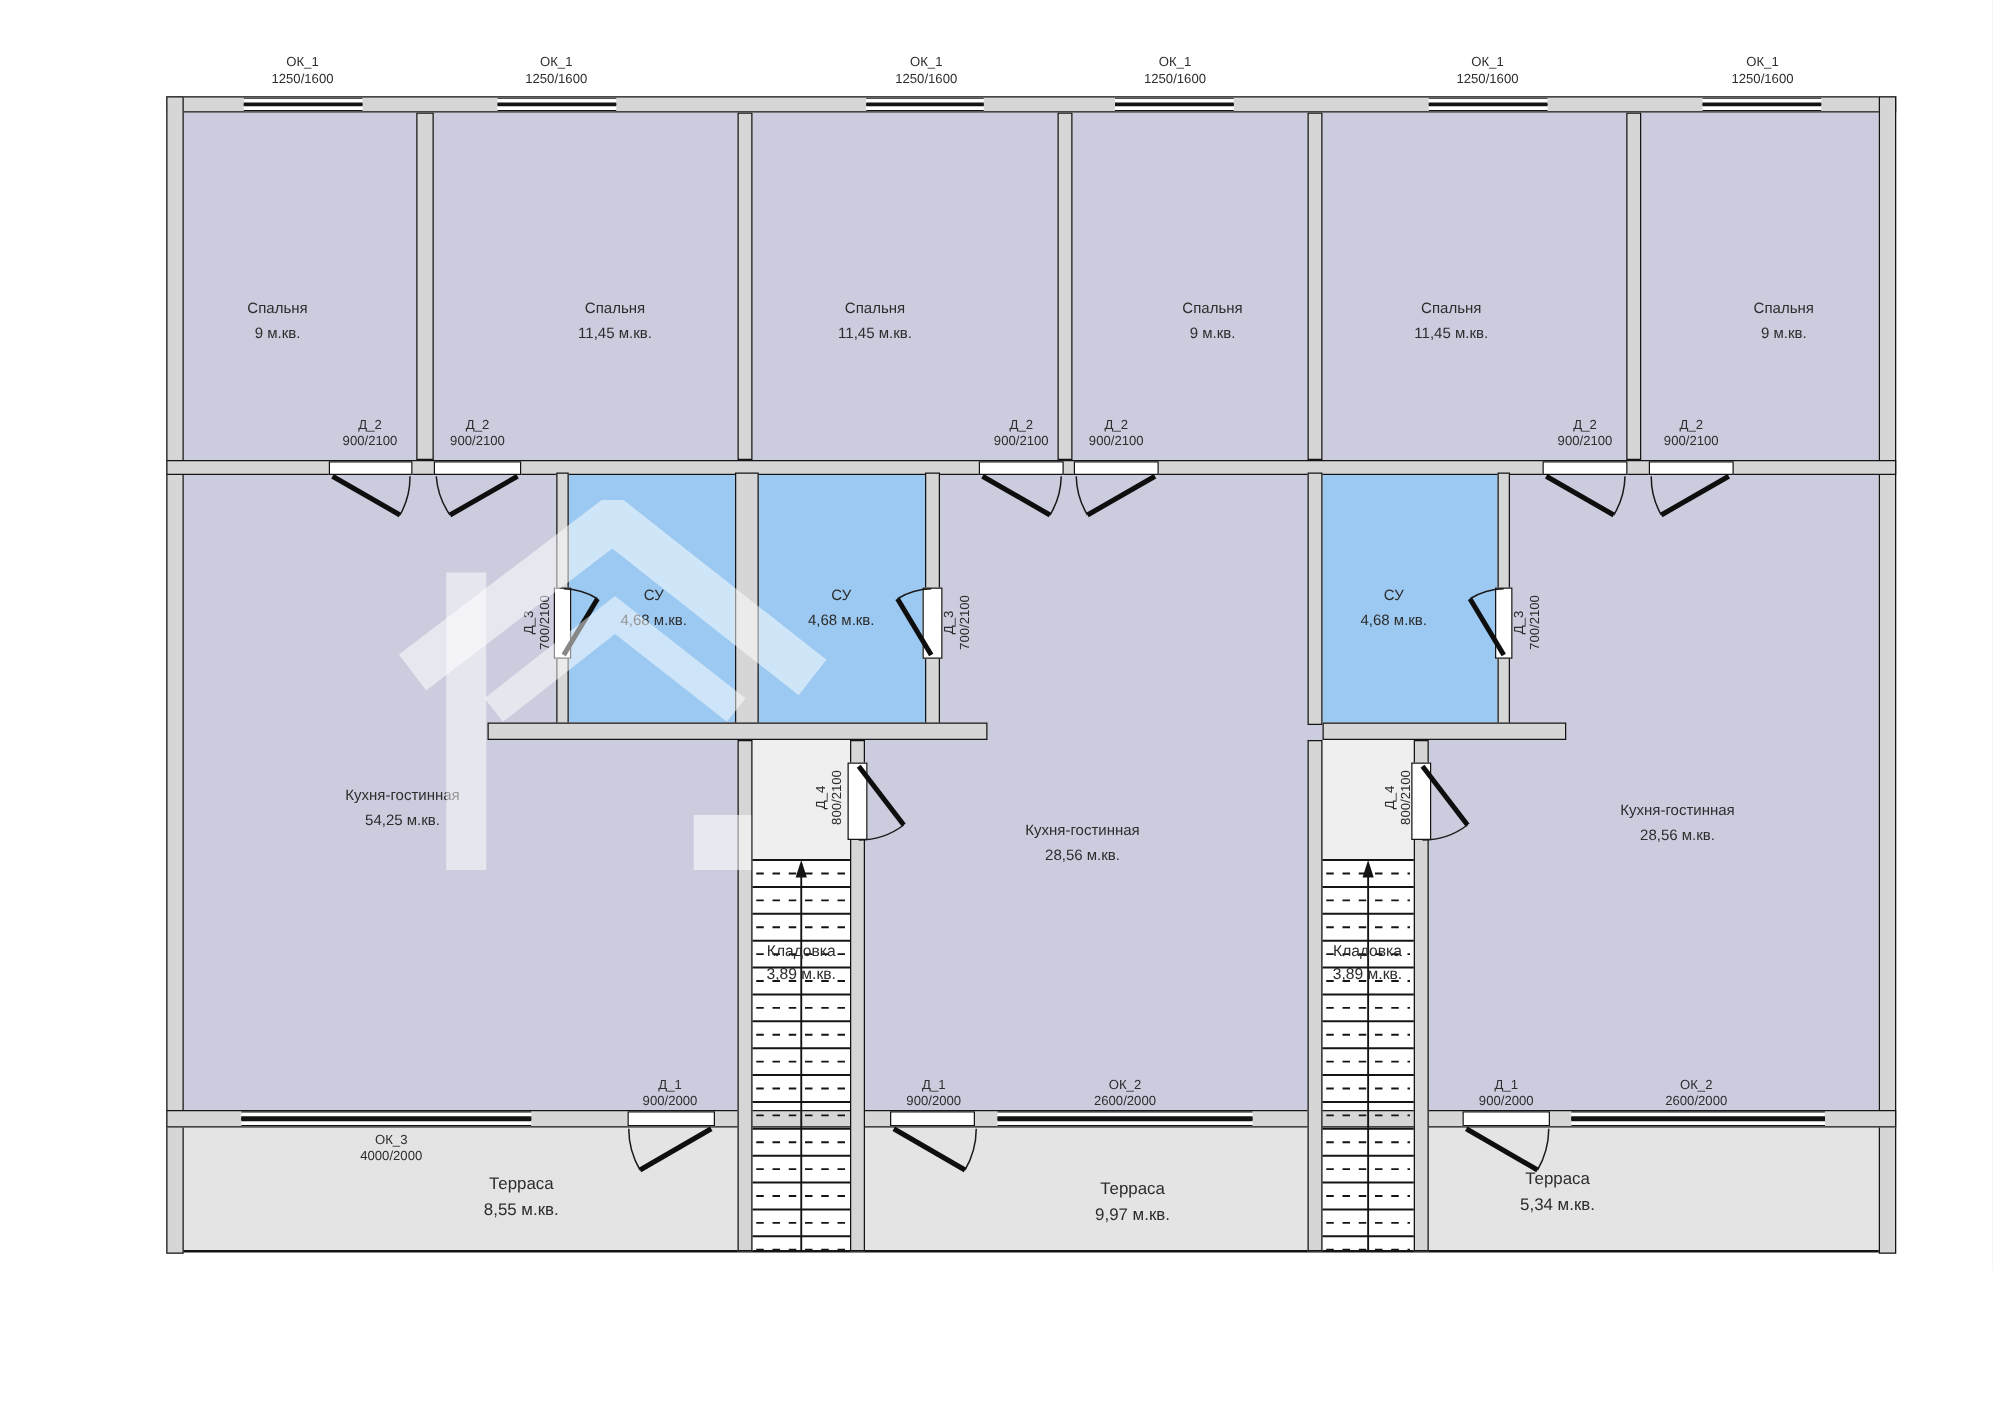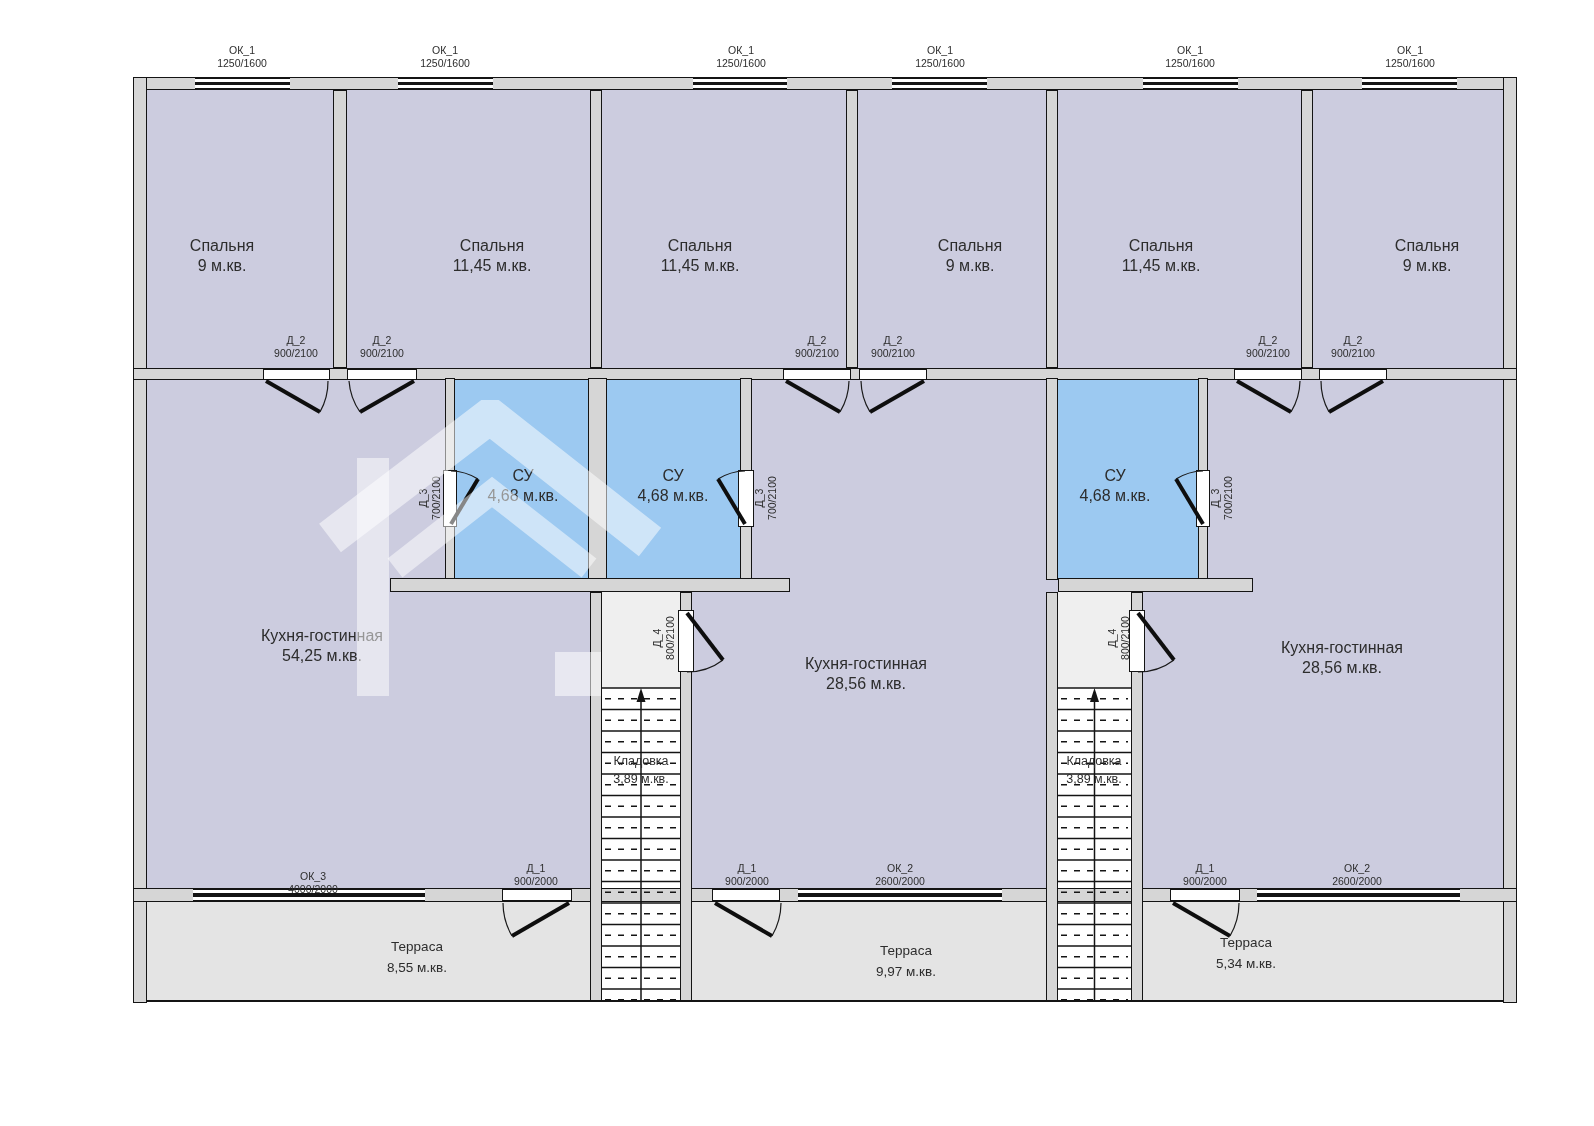--- a/index.html
+++ b/index.html
@@ -14,21 +14,21 @@
   .glass::before,.glass::after{content:"";position:absolute;left:0;right:0;height:1.6px;background:#141414;}
   .glass::before{top:3px;}
   .glass::after{bottom:3px;}
   .glass.thick::before,.glass.thick::after{height:2.2px;}
   .glass.thick::before{top:3.4px;}
   .glass.thick::after{bottom:3.4px;}
   svg#overlay{position:absolute;left:0;top:0;z-index:10;pointer-events:none;}
   .lbl{position:absolute;text-align:center;color:#2d2d2d;z-index:40;}
   .s{display:block;white-space:nowrap;}
   .small{font-size:10.5px;line-height:13px;}
-  .room{font-size:16px;line-height:20px;}
+  .room{font-size:12px;line-height:20px;}
   .terr{font-size:13.5px;line-height:21px;}
   .stor{font-size:12.5px;line-height:18px;}
   .vlbl{transform:rotate(-90deg);transform-origin:center center;width:72px;height:26px;}
   #watermark{position:absolute;left:0;top:0;width:100%;height:100%;z-index:60;pointer-events:none;}
   #wm-brand{position:absolute;left:432px;top:408px;font-size:196px;line-height:230px;font-weight:bold;
     letter-spacing:10px;color:rgba(255,255,255,0.42);-webkit-text-stroke:2px rgba(145,145,160,0.28);}
   #wm-tagline{position:absolute;left:474px;top:662px;font-size:55px;line-height:58px;font-weight:bold;
     letter-spacing:15px;color:rgba(215,215,225,0.30);-webkit-text-stroke:2px rgba(150,150,162,0.42);}
 </style>
 </head>
@@ -322,21 +322,21 @@
 
   <div class="lbl stor" style="left:601px;top:752px;width:80px">
       <span class="s">Кладовка</span>
       <span class="s">3,89 м.кв.</span>
     </div>
   <div class="lbl stor" style="left:1054px;top:752px;width:80px">
       <span class="s">Кладовка</span>
       <span class="s">3,89 м.кв.</span>
     </div>
 
-  <div class="lbl small" style="left:253px;top:870px;width:120px">
+  <div class="lbl small" style="left:253px;top:906px;width:120px">
       <span class="s">ОК_3</span>
       <span class="s">4000/2000</span>
     </div>
   <div class="lbl small" style="left:476px;top:862px;width:120px">
       <span class="s">Д_1</span>
       <span class="s">900/2000</span>
     </div>
   <div class="lbl small" style="left:687px;top:862px;width:120px">
       <span class="s">Д_1</span>
       <span class="s">900/2000</span>

